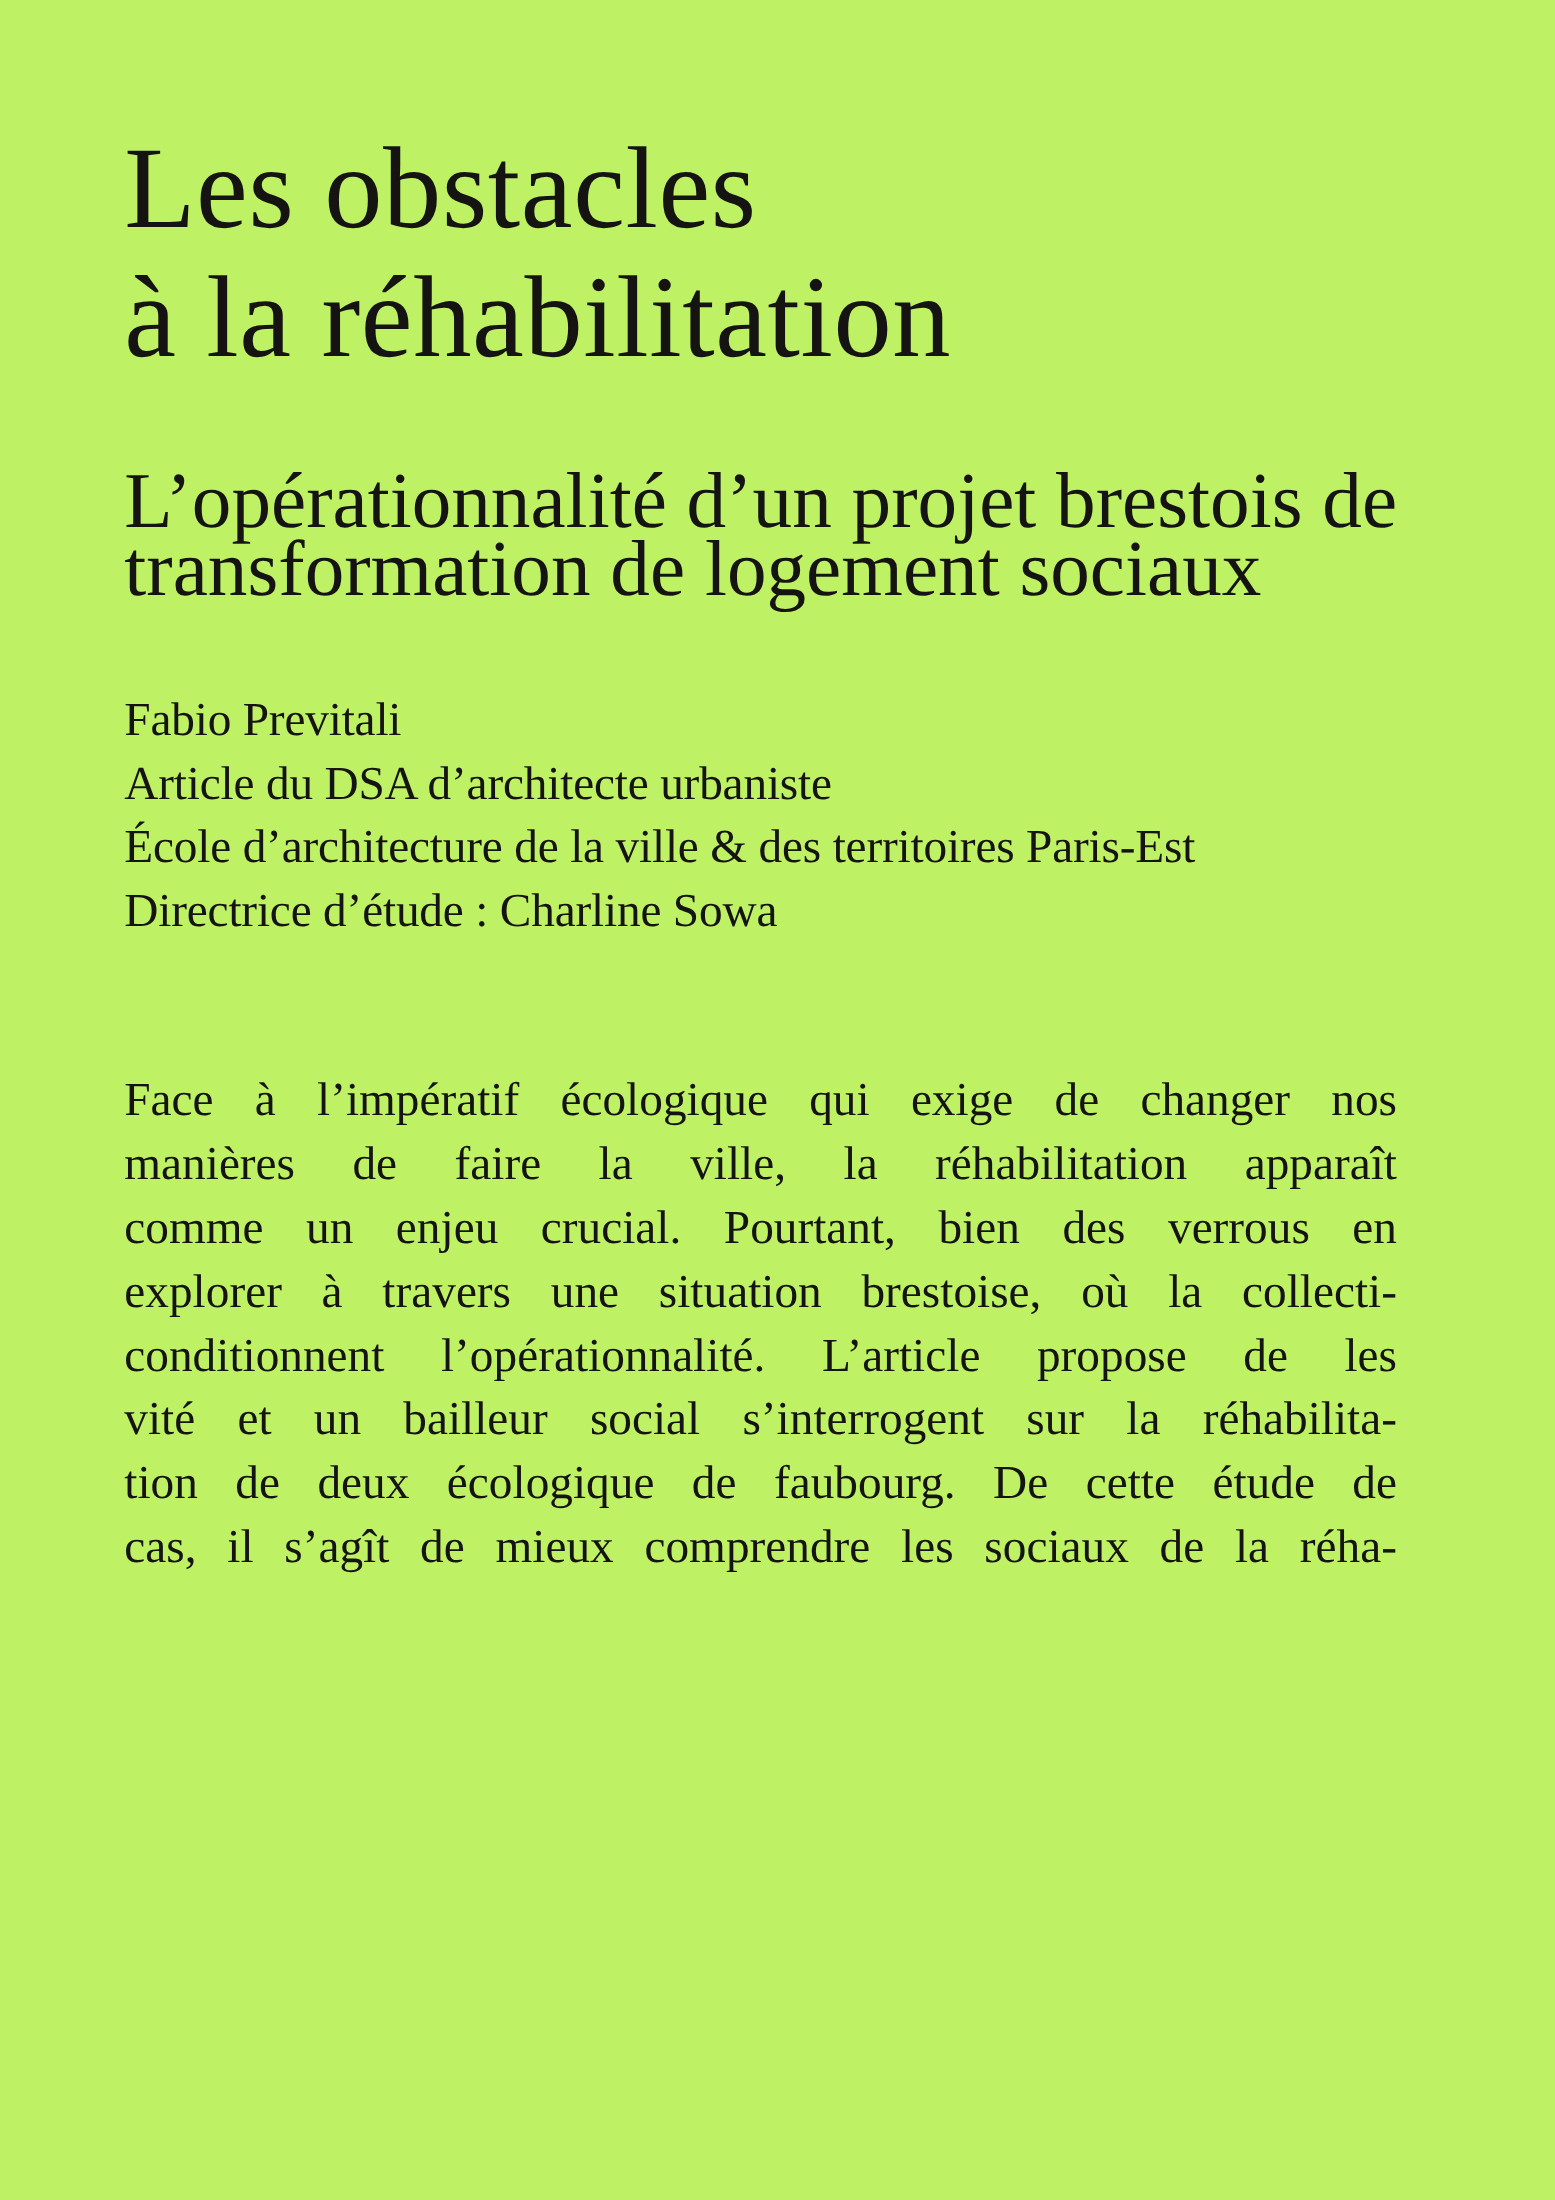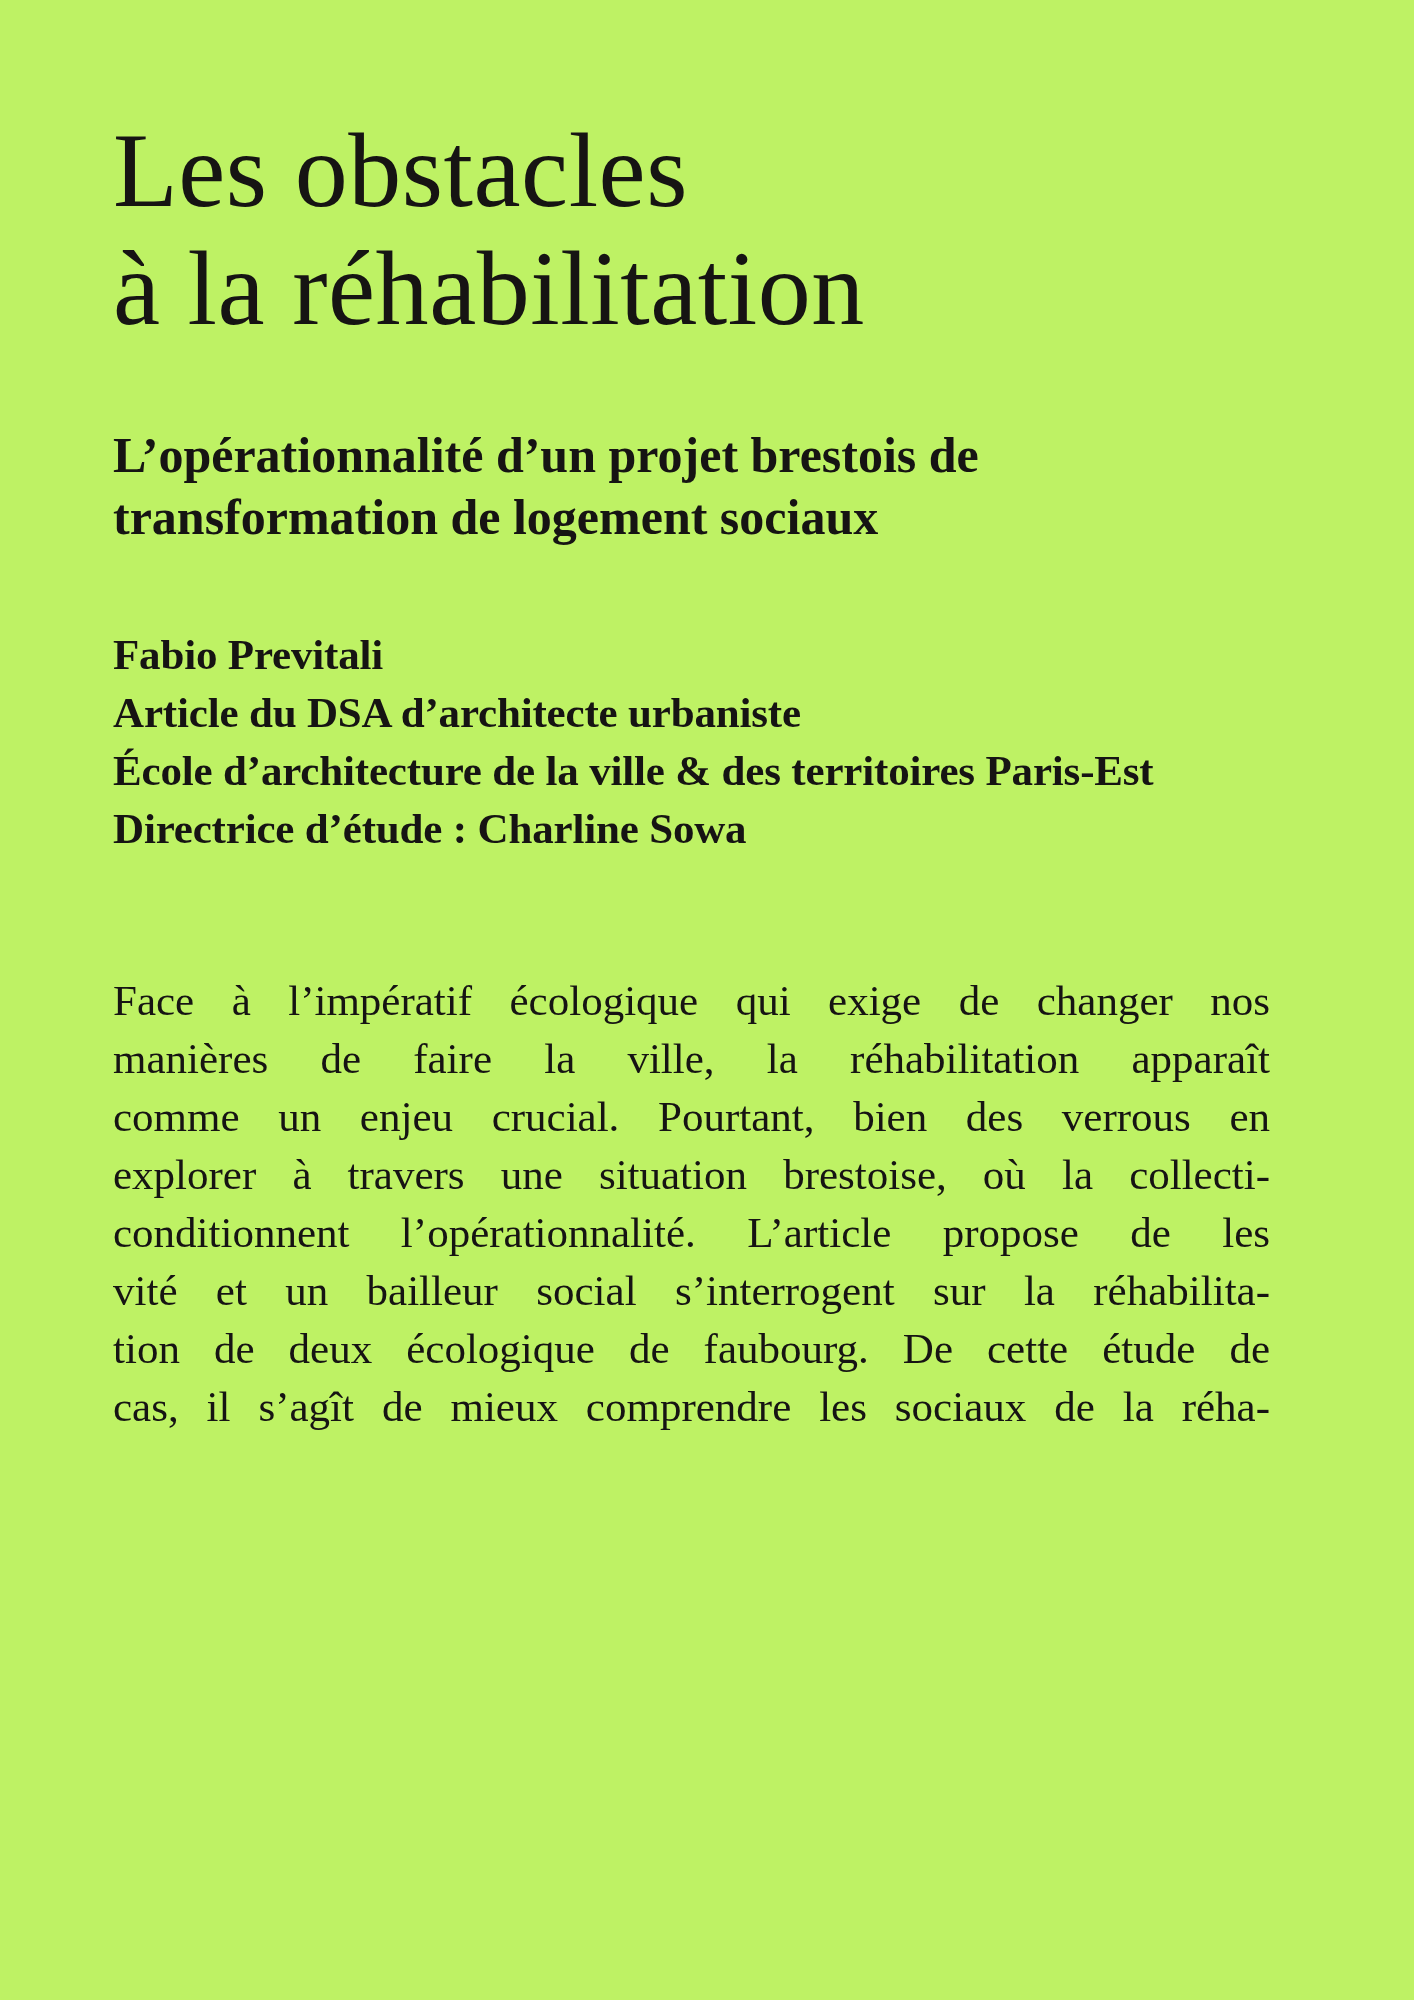--- a/index.html
+++ b/index.html
@@ -20,31 +20,31 @@
     margin: 0;
     font-size: 106px;
     line-height: 118px;
     font-weight: 400;
     letter-spacing: 0.005em;
   }
   .title .line { display: block; white-space: nowrap; }
 
   .subtitle {
     margin: 76px 0 0 0;
-    font-size: 50px;
+    font-size: 72px;
     line-height: 62px;
-    font-weight: 700;
+    font-weight: 400;
   }
   .subtitle .line { display: block; white-space: nowrap; }
 
   .meta {
     margin: 78px 0 0 0;
     font-size: 43px;
     line-height: 58px;
-    font-weight: 700;
+    font-weight: 400;
   }
   .meta .line { display: block; white-space: nowrap; letter-spacing: -0.004em; }
 
   .abstract {
     margin: 114px 0 0 0;
     font-size: 43px;
     line-height: 58px;
     font-weight: 400;
     width: 1157px;
   }

